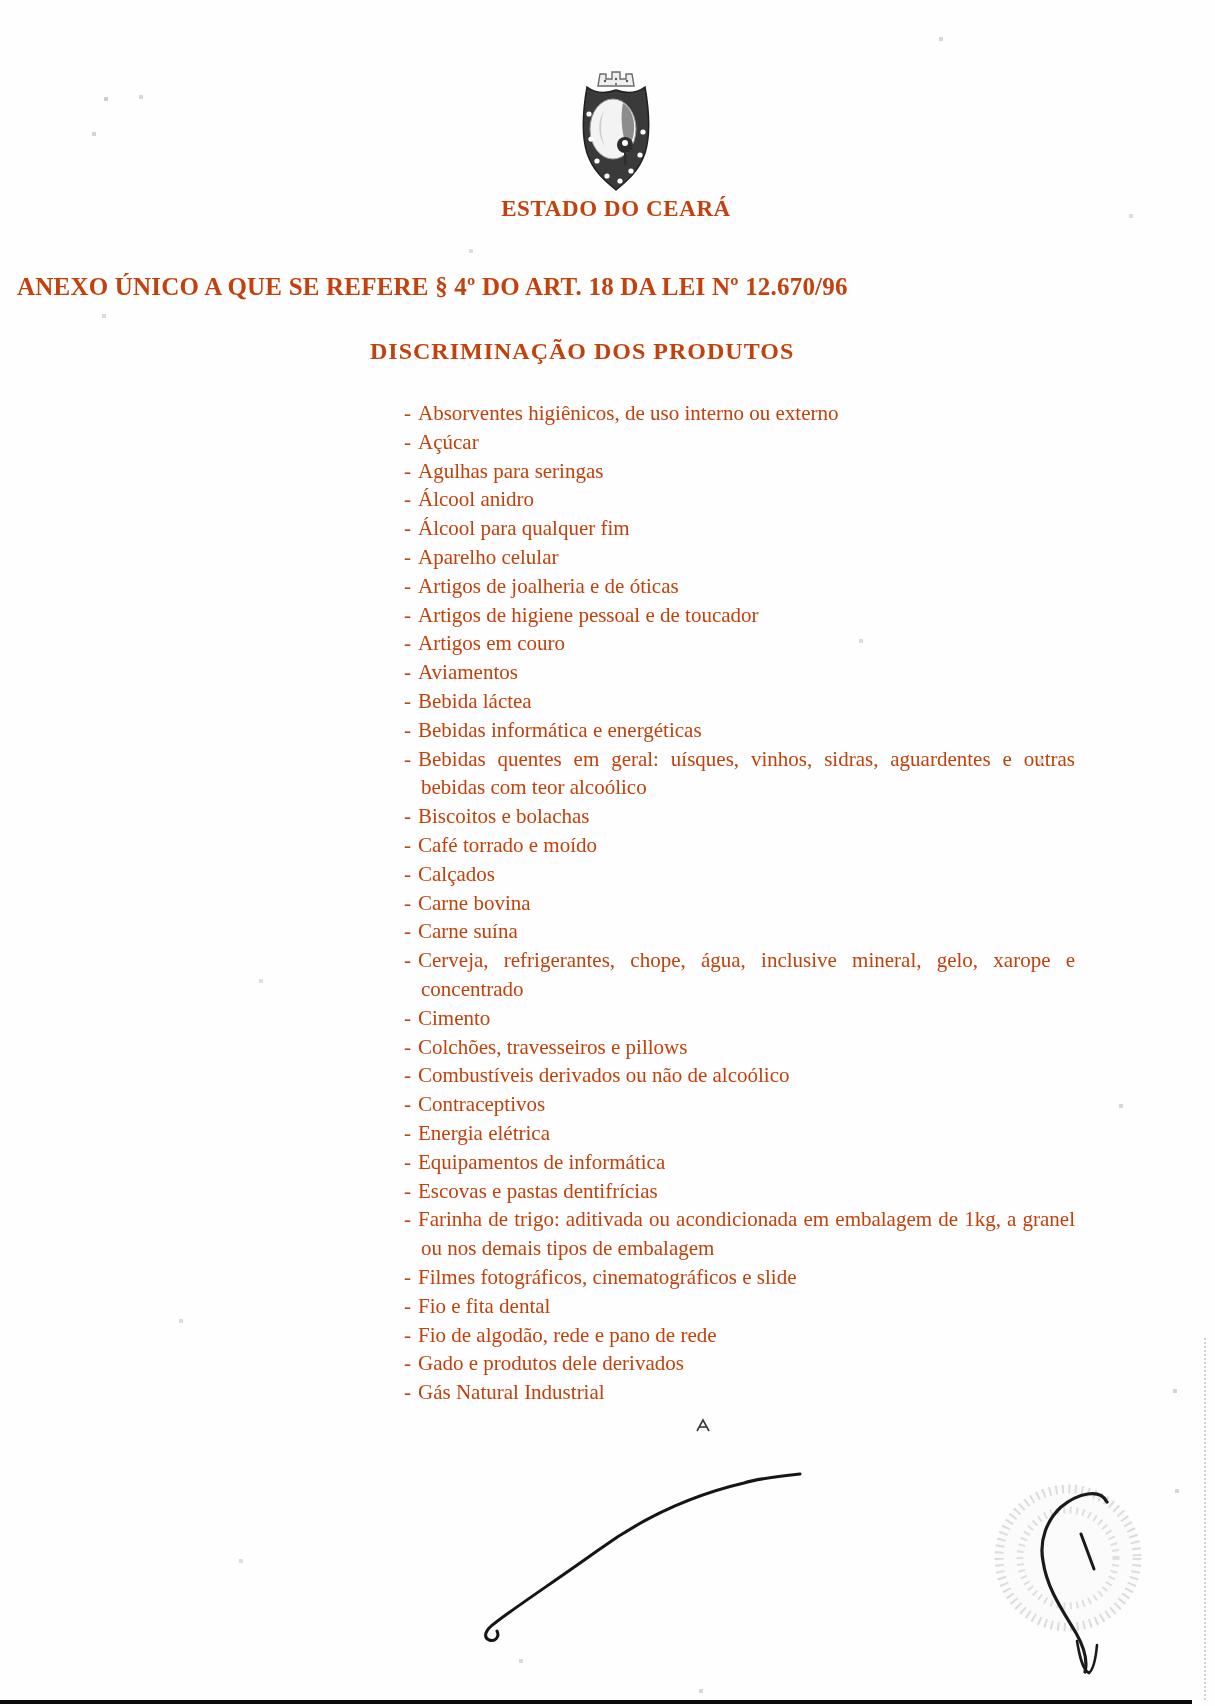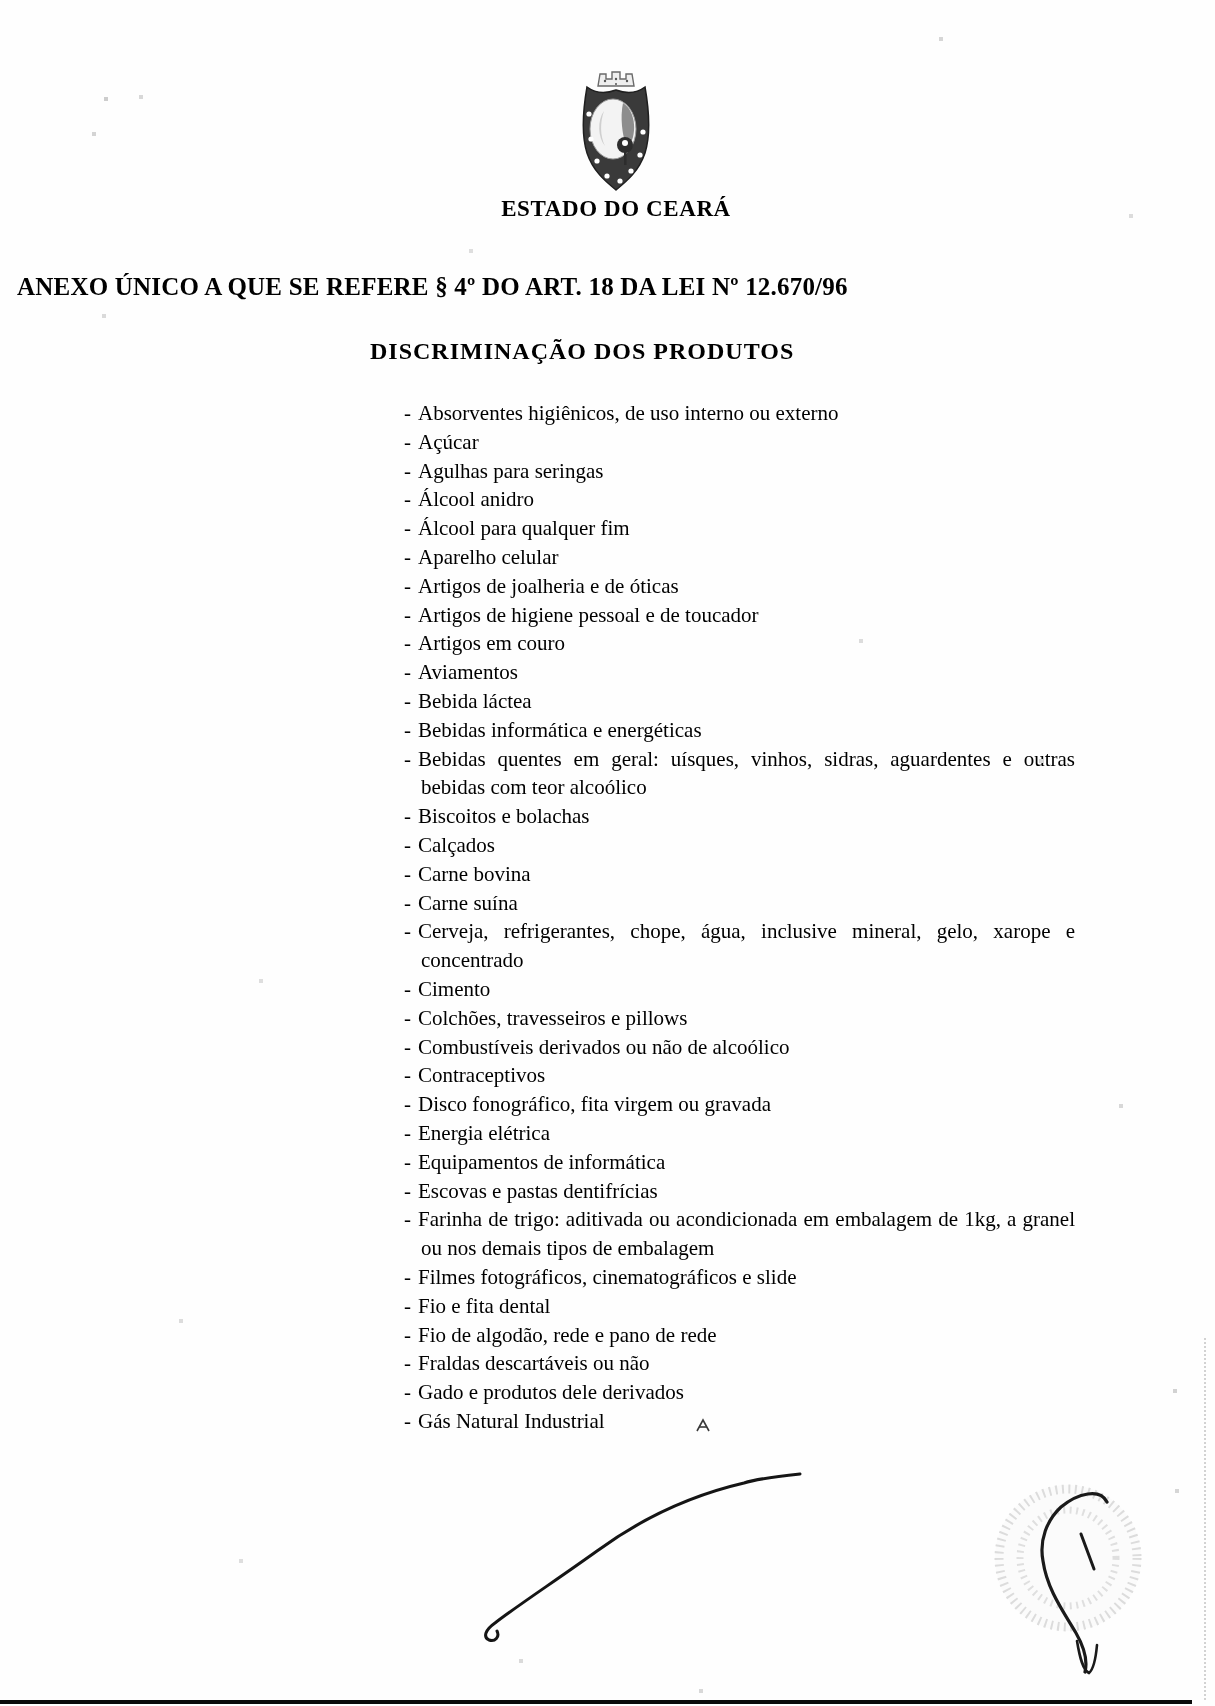--- a/index.html
+++ b/index.html
@@ -3,21 +3,21 @@
 <meta charset="utf-8">
 <style>
   html,body{margin:0;padding:0;background:#888;}
   .page{
     position:relative;
     width:1215px;height:1706px;
     margin:0 auto;
     background:#fefefe;
     overflow:hidden;
     font-family:"Liberation Serif","DejaVu Serif",serif;
-    color:#000000;
+    color:#c2410c;
   }
   .org-name{
     position:absolute;left:17px;top:196px;width:1198px;
     text-align:center;font-size:23px;font-weight:bold;
     letter-spacing:0.6px;line-height:26px;
   }
   .doc-title{
     position:absolute;left:17px;top:271px;width:1198px;
     font-size:25px;font-weight:bold;
     letter-spacing:0.2px;line-height:32px;
@@ -119,54 +119,53 @@
       <li class="product"><span class="dash">-</span><span>Aviamentos</span></li>
 
       <li class="product"><span class="dash">-</span><span>Bebida láctea</span></li>
 
       <li class="product"><span class="dash">-</span><span>Bebidas informática e energéticas</span></li>
 
       <li class="product"><span class="dash">-</span><span>Bebidas quentes em geral: uísques, vinhos, sidras, aguardentes e outras bebidas com teor alcoólico</span></li>
 
       <li class="product"><span class="dash">-</span><span>Biscoitos e bolachas</span></li>
 
+      <li class="product"><span class="dash">-</span><span>Café torrado e moído</span></li>
 
       <li class="product"><span class="dash">-</span><span>Calçados</span></li>
 
       <li class="product"><span class="dash">-</span><span>Carne bovina</span></li>
 
       <li class="product"><span class="dash">-</span><span>Carne suína</span></li>
 
       <li class="product"><span class="dash">-</span><span>Cerveja, refrigerantes, chope, água, inclusive mineral, gelo, xarope e concentrado</span></li>
 
       <li class="product"><span class="dash">-</span><span>Cimento</span></li>
 
       <li class="product"><span class="dash">-</span><span>Colchões, travesseiros e pillows</span></li>
 
       <li class="product"><span class="dash">-</span><span>Combustíveis derivados ou não de alcoólico</span></li>
 
       <li class="product"><span class="dash">-</span><span>Contraceptivos</span></li>
 
-      <li class="product"><span class="dash">-</span><span>Disco fonográfico, fita virgem ou gravada</span></li>
 
       <li class="product"><span class="dash">-</span><span>Energia elétrica</span></li>
 
       <li class="product"><span class="dash">-</span><span>Equipamentos de informática</span></li>
 
       <li class="product"><span class="dash">-</span><span>Escovas e pastas dentifrícias</span></li>
 
       <li class="product"><span class="dash">-</span><span>Farinha de trigo: aditivada ou acondicionada em embalagem de 1kg, a granel ou nos demais tipos de embalagem</span></li>
 
       <li class="product"><span class="dash">-</span><span>Filmes fotográficos, cinematográficos e slide</span></li>
 
       <li class="product"><span class="dash">-</span><span>Fio e fita dental</span></li>
 
       <li class="product"><span class="dash">-</span><span>Fio de algodão, rede e pano de rede</span></li>
 
-      <li class="product"><span class="dash">-</span><span>Fraldas descartáveis ou não</span></li>
 
 
       <li class="product"><span class="dash">-</span><span>Gado e produtos dele derivados</span></li>
 
       <li class="product"><span class="dash">-</span><span>Gás Natural Industrial</span></li>
     </ul>
 
   <svg class="overlay" width="1215" height="1706" viewBox="0 0 1215 1706" xmlns="http://www.w3.org/2000/svg">
 
     <g fill="none" stroke="#3a3a3a" stroke-width="1.6">

